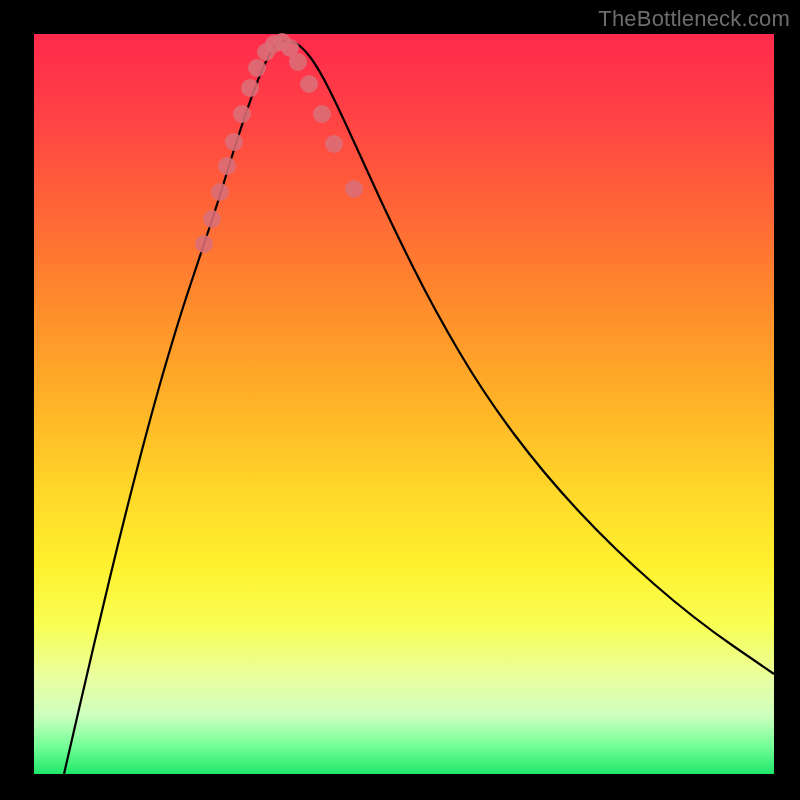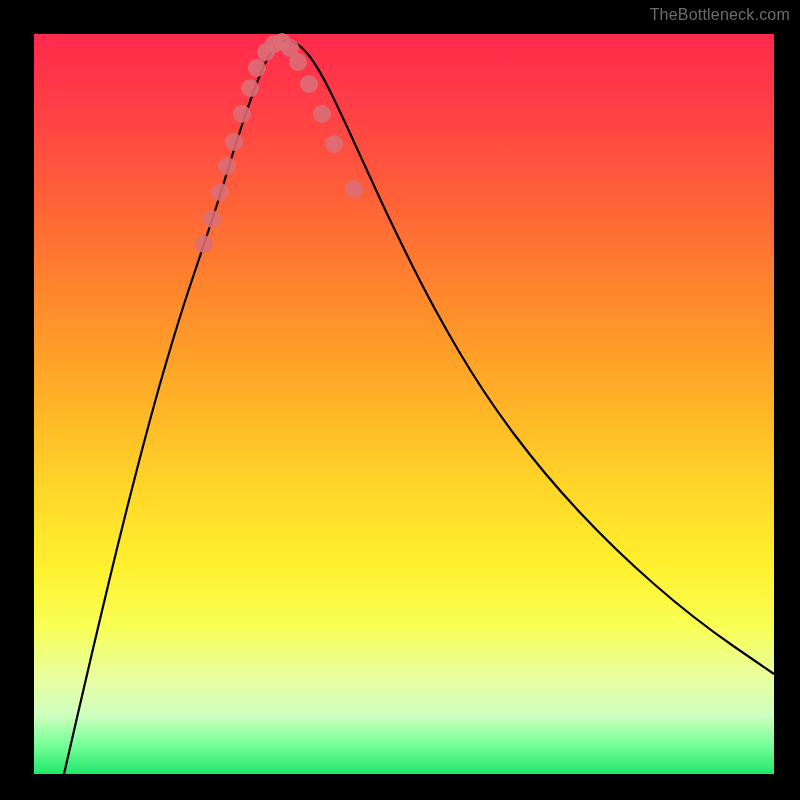--- a/index.html
+++ b/index.html
@@ -35,21 +35,21 @@
       #e9ffa0 87%,
       #cfffbf 92%,
       #79ff9a 96%,
       #20e86a 100%);
   }
   .watermark {
     position: absolute;
     top: 6px;
     right: 10px;
     color: #6d6d6d;
-    font-size: 16px;
+    font-size: 22px;
     font-weight: 500;
     letter-spacing: 0.2px;
     user-select: none;
   }
   svg.curve {
     position: absolute;
     left: 0;
     top: 0;
     width: 740px;
     height: 740px;

